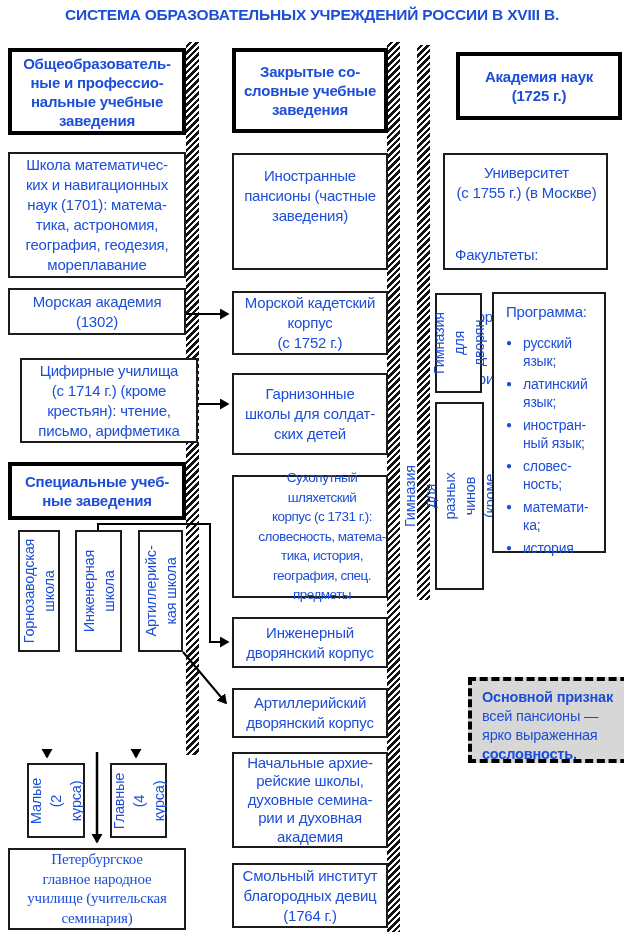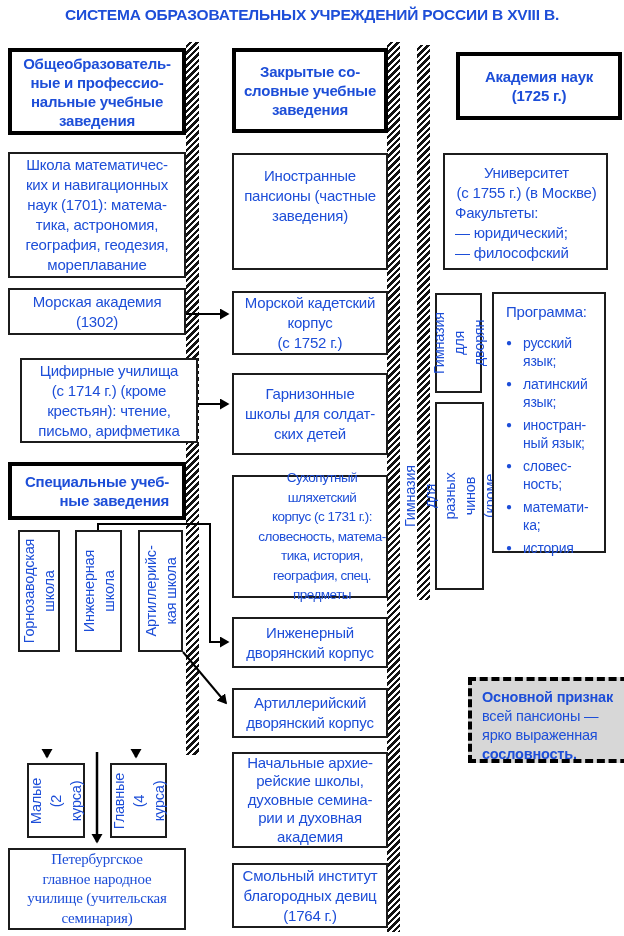--- a/index.html
+++ b/index.html
@@ -28,21 +28,21 @@
   .vtxt {
     position:absolute; top:50%; left:50%;
     transform:translate(-50%,-50%) rotate(-90deg);
     white-space:pre-line; text-align:center; font-size:14.5px; line-height:20px; letter-spacing:-0.2px;
   }
   .lh195 { line-height:19.5px; }
   .lh185 { line-height:18.5px; }
   .condensed { font-size:13.5px; letter-spacing:-0.5px; line-height:19.5px;padding-left:24px; }
   .uni { flex-direction:column; align-items:stretch; justify-content:flex-start; padding:8px 8px 0 10px; }
   .uni .c { text-align:center; }
-  .uni .l { text-align:left; }
+  .uni .l { text-align:left;margin-top:42px; }
   .prog { flex-direction:column; align-items:stretch; justify-content:flex-start; padding:8px 4px 0 12px; text-align:left; }
   .prog-title { font-size:15px; margin-bottom:12px; }
   .prog-item { display:flex; align-items:flex-start; margin-bottom:5px; font-size:14px; line-height:18px; }
   .prog-item .bullet { font-size:10px; line-height:18px; width:17px; flex:0 0 17px; }
   .note-box {
     position:absolute; z-index:3; box-sizing:border-box; background:#d7d7d7;
     border:4px dashed #000; padding:7px 6px 0 10px; text-align:left;
     font-size:14.5px; line-height:19px; letter-spacing:-0.2px;
   }
   .note-box .b { font-weight:bold; }
@@ -90,21 +90,21 @@
   <div class="box" style="left:8px; top:288px; width:178px; height:47px;">
     <span class="txt">Морская академия
 (1302)</span>
   </div>
   <div class="box" style="left:20px; top:358px; width:178px; height:85px;">
     <span class="txt">Цифирные училища
 (с 1714 г.) (кроме
 крестьян): чтение,
 письмо, арифметика</span>
   </div>
-  <div class="box bold-box" style="left:8px; top:462px; width:178px; height:58px;text-align:right;">
+  <div class="box bold-box" style="left:8px; top:462px; width:178px; height:58px;">
     <span class="txt">Специальные учеб-
 ные заведения</span>
   </div>
 
   <div class="vbox" style="left:18px; top:530px; width:42px; height:122px;">
     <span class="vtxt">Горнозаводская
 школа</span>
   </div>
   <div class="vbox" style="left:75px; top:530px; width:47px; height:122px;">
     <span class="vtxt">Инженерная

